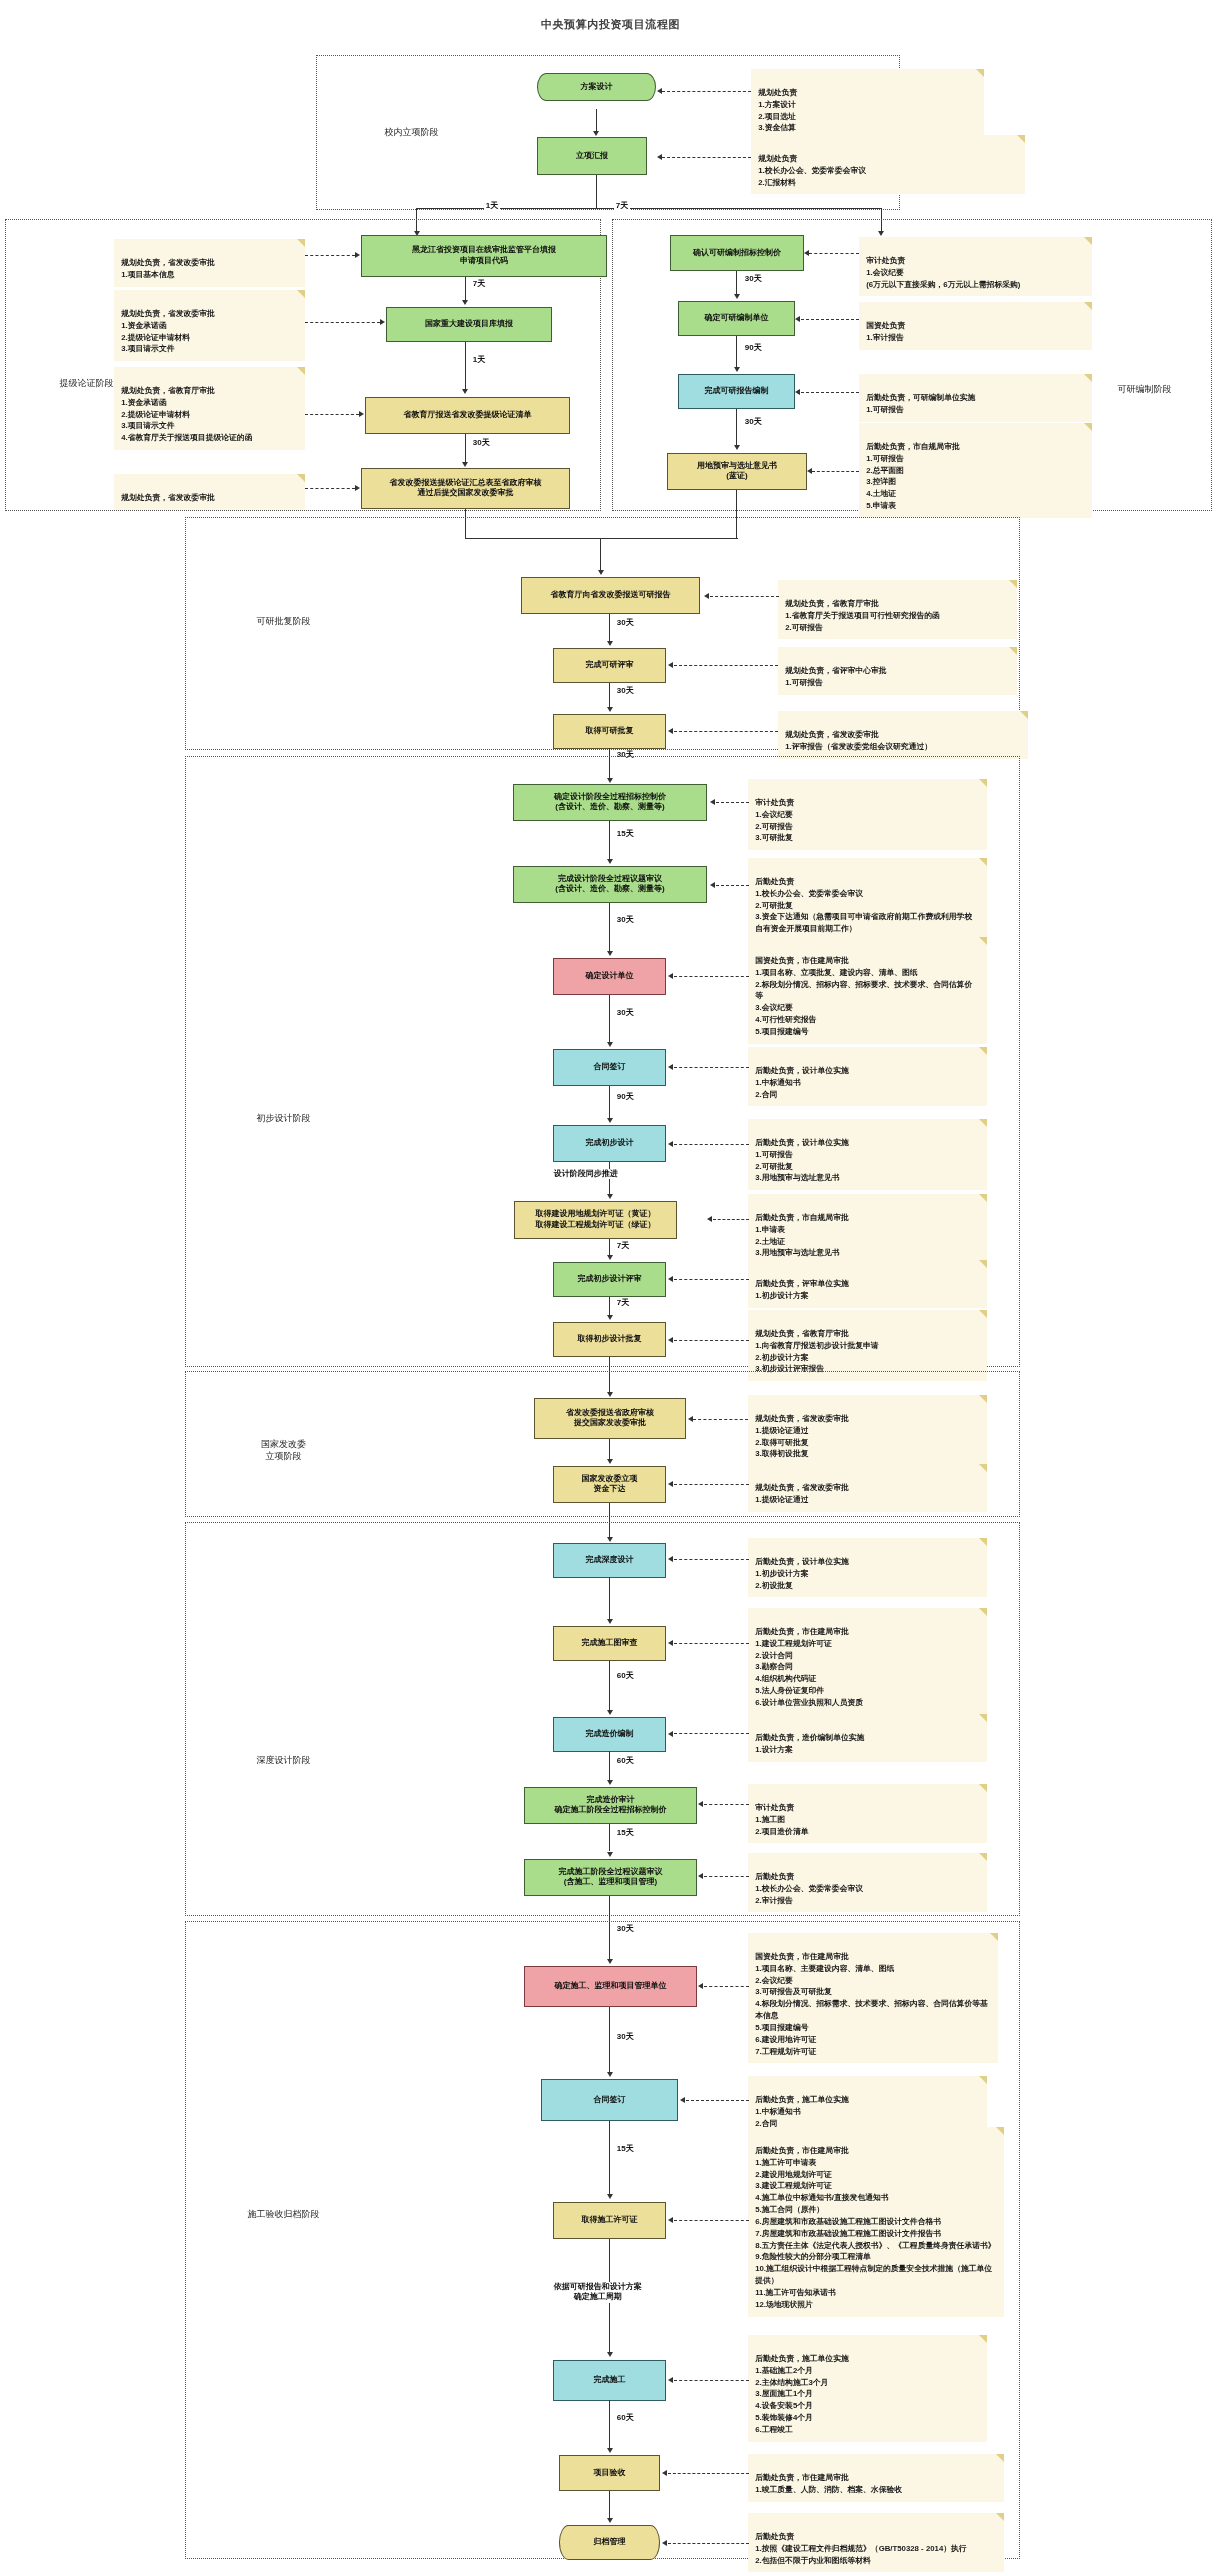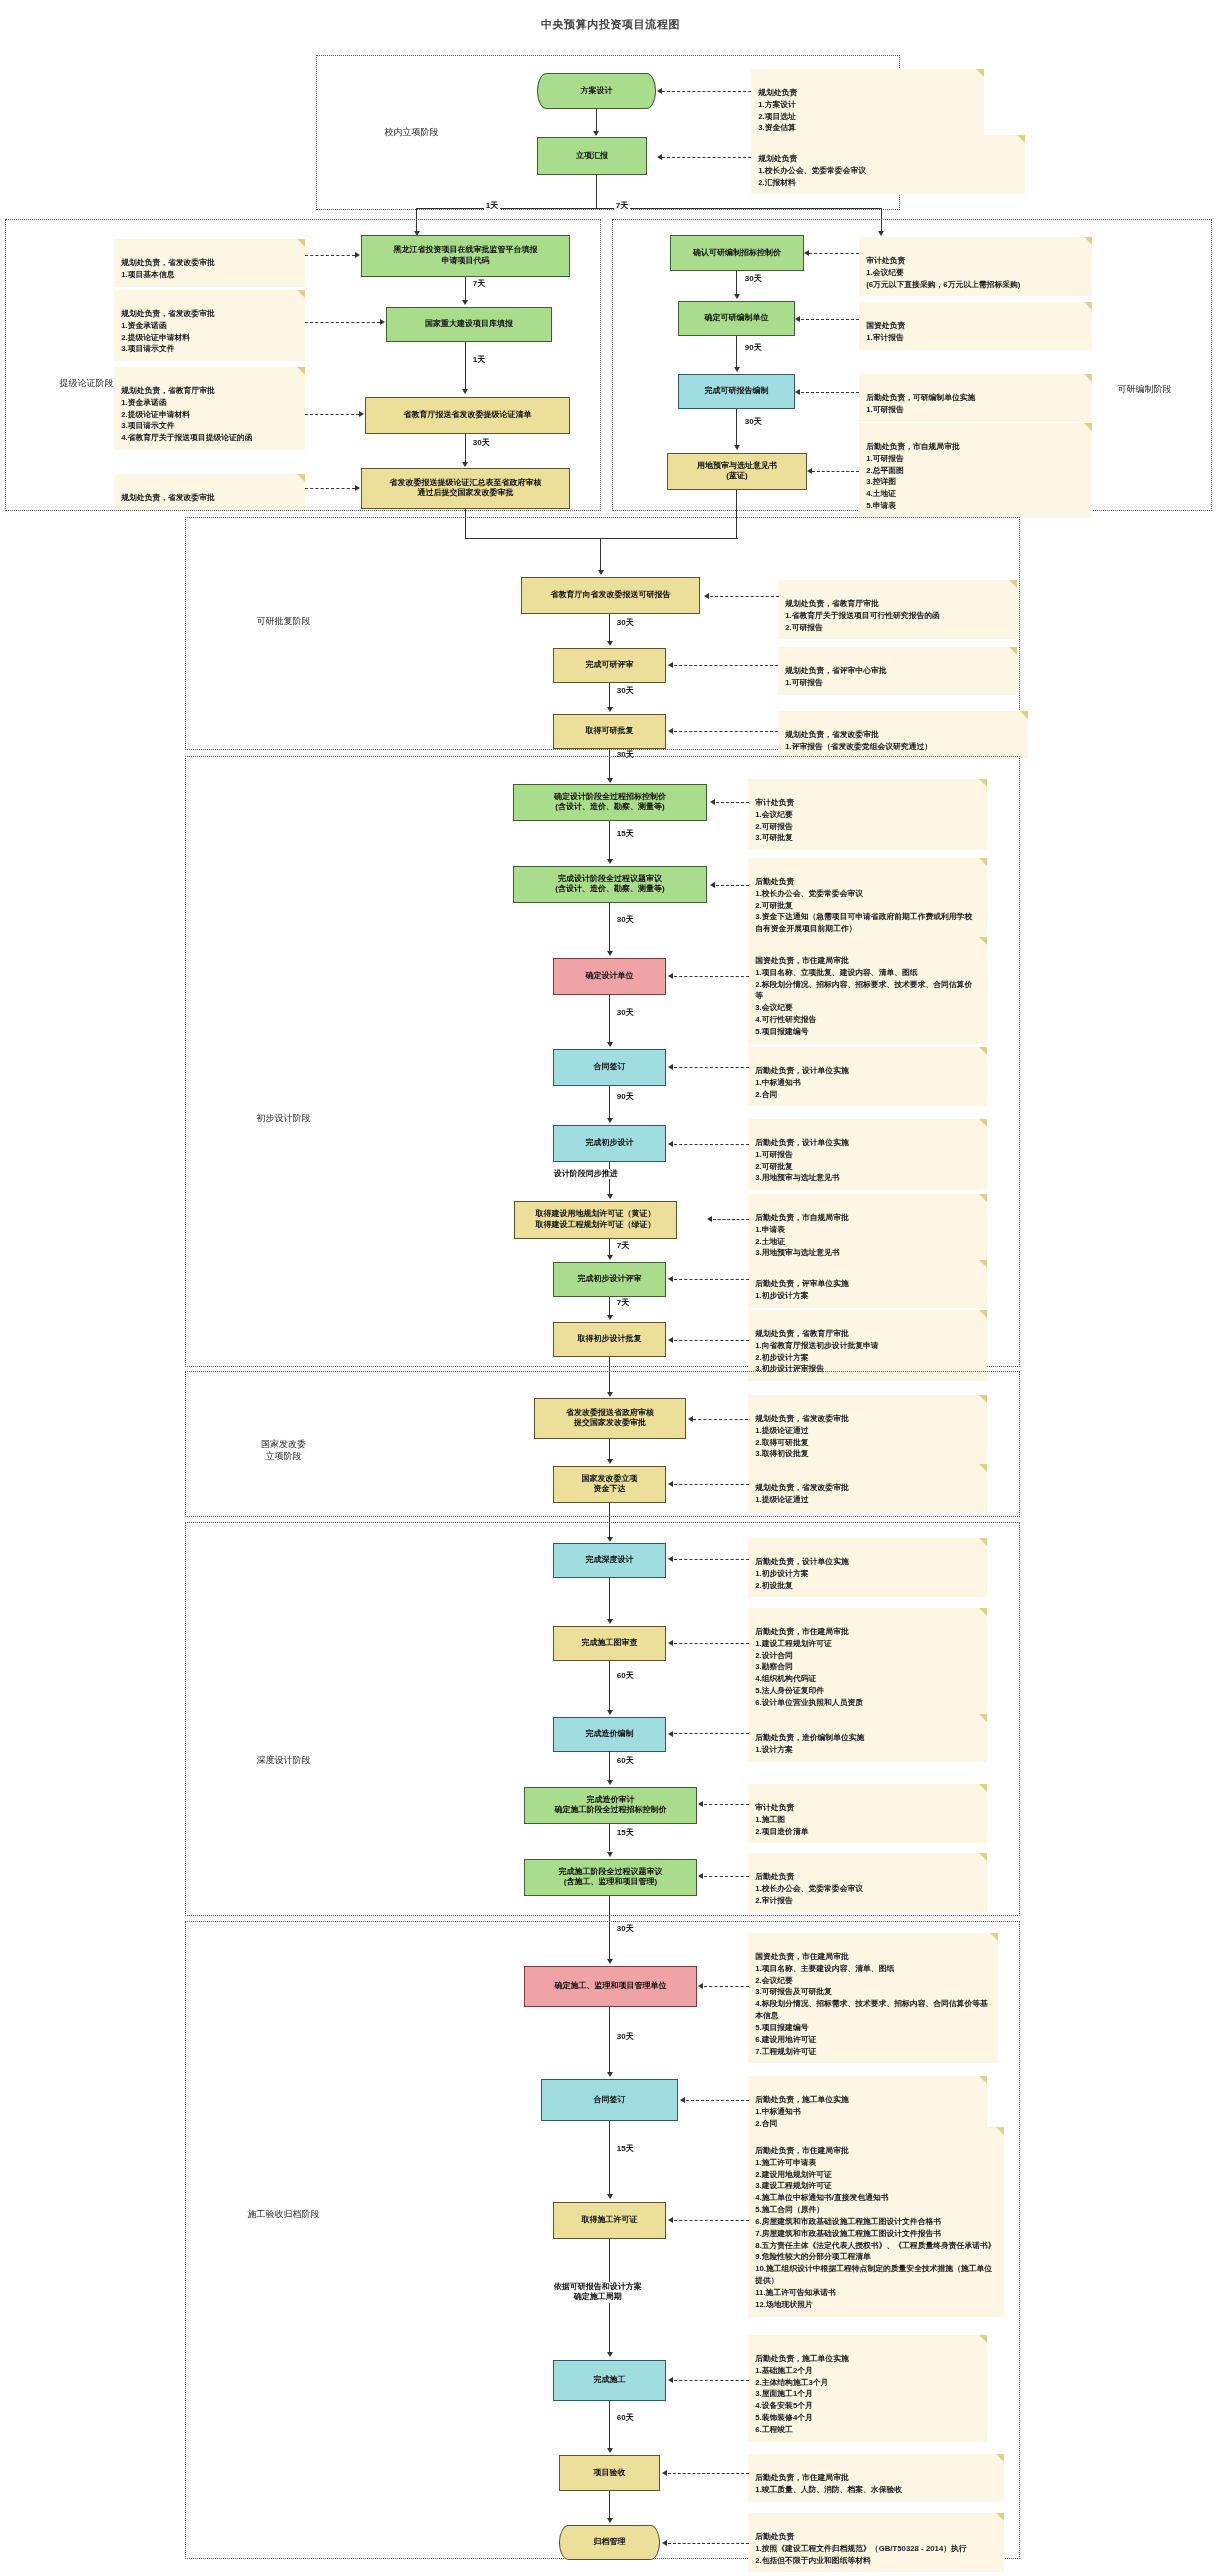--- a/index.html
+++ b/index.html
@@ -115,21 +115,21 @@
 </head>
 <body>
 
 <div id="page-title">中央预算内投资项目流程图</div>
 
 <div class="canvas">
 
   <div class="phase" style="left:316px;top:15px;width:584px;height:155px;"></div>
   <div class="phase-label" style="left:358px;top:86px;width:107px;">校内立项阶段</div>
 
-  <div class="node n-green n-round" style="left:537px;top:33px;width:119px;height:36px;">方案设计</div>
+  <div class="node n-green n-round" style="left:537px;top:33px;width:119px;height:28px;">方案设计</div>
   <div class="vline" style="left:596px;top:69px;height:24px;"></div>
   <div class="arrowdown" style="left:593px;top:91px;"></div>
   <div class="node n-green" style="left:537px;top:97px;width:110px;height:38px;">立项汇报</div>
 
   <div class="note" style="left:751px;top:29px;width:233px;">
     <span class="corner"></span><span>规划处负责
 1.方案设计
 2.项目选址
 3.资金估算</span>
   </div>
@@ -149,21 +149,21 @@
   <div class="vline" style="left:416px;top:168px;height:25px;"></div>
   <div class="arrowdown" style="left:414px;top:191px;"></div>
   <div class="vline" style="left:881px;top:168px;height:25px;"></div>
   <div class="arrowdown" style="left:878px;top:191px;"></div>
   <div class="edge-label" style="left:484px;top:161px;">1天</div>
   <div class="edge-label" style="left:614px;top:161px;">7天</div>
 
   <div class="phase" style="left:4.8px;top:179px;width:596px;height:292px;"></div>
   <div class="phase-label" style="left:36px;top:337px;width:101px;">提级论证阶段</div>
 
-  <div class="node n-green" style="left:361px;top:195px;width:209px;height:42px;">黑龙江省投资项目在线审批监管平台填报
+  <div class="node n-green" style="left:361px;top:195px;width:246px;height:42px;">黑龙江省投资项目在线审批监管平台填报
 申请项目代码</div>
   <div class="node n-green" style="left:386px;top:267px;width:166px;height:35px;">国家重大建设项目库填报</div>
   <div class="node n-yellow" style="left:365px;top:357px;width:205px;height:37px;">省教育厅报送省发改委提级论证清单</div>
   <div class="node n-yellow" style="left:361px;top:428px;width:209px;height:41px;">省发改委报送提级论证汇总表至省政府审核
 通过后提交国家发改委审批</div>
 
   <div class="vline" style="left:465px;top:237px;height:24px;"></div>
   <div class="arrowdown" style="left:462px;top:260px;"></div>
   <div class="edge-label" style="left:471px;top:239px;">7天</div>
 

